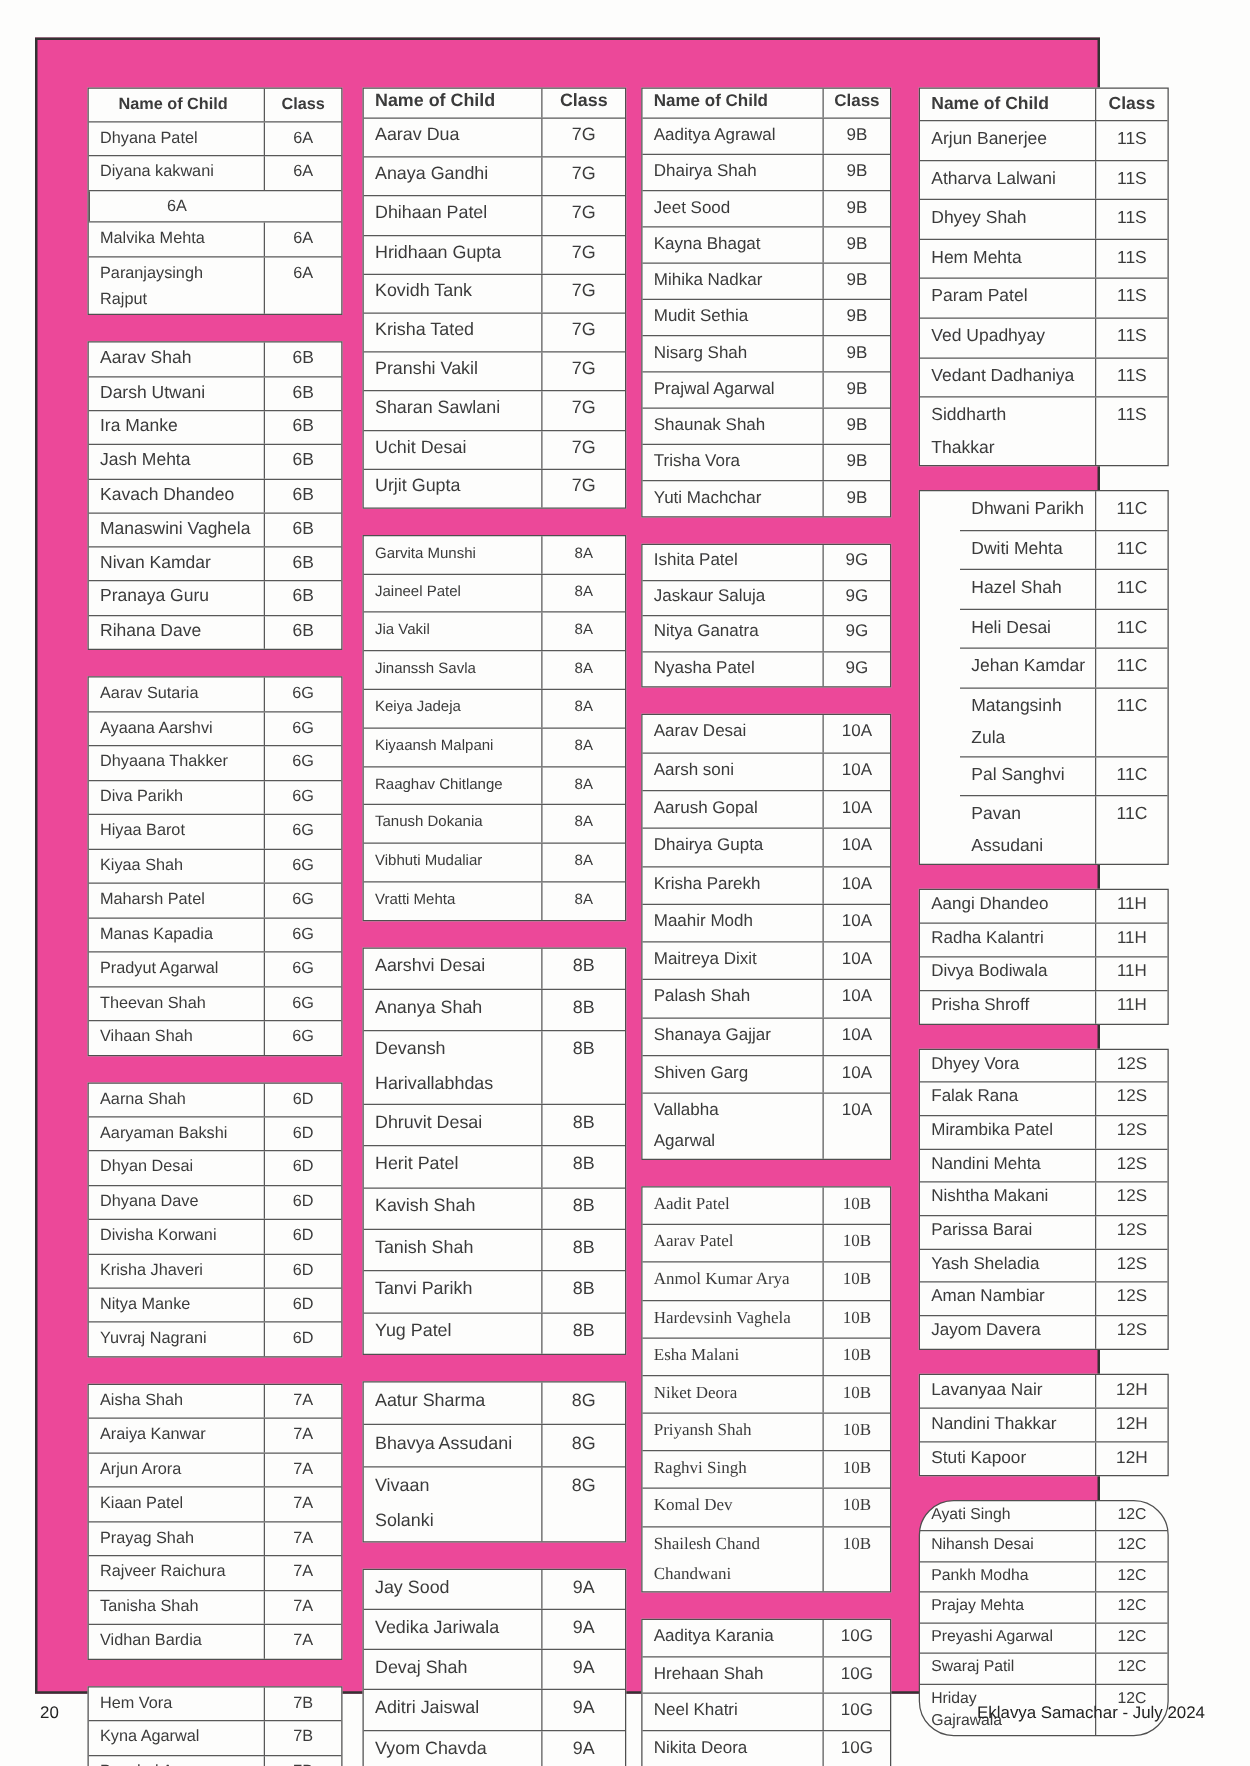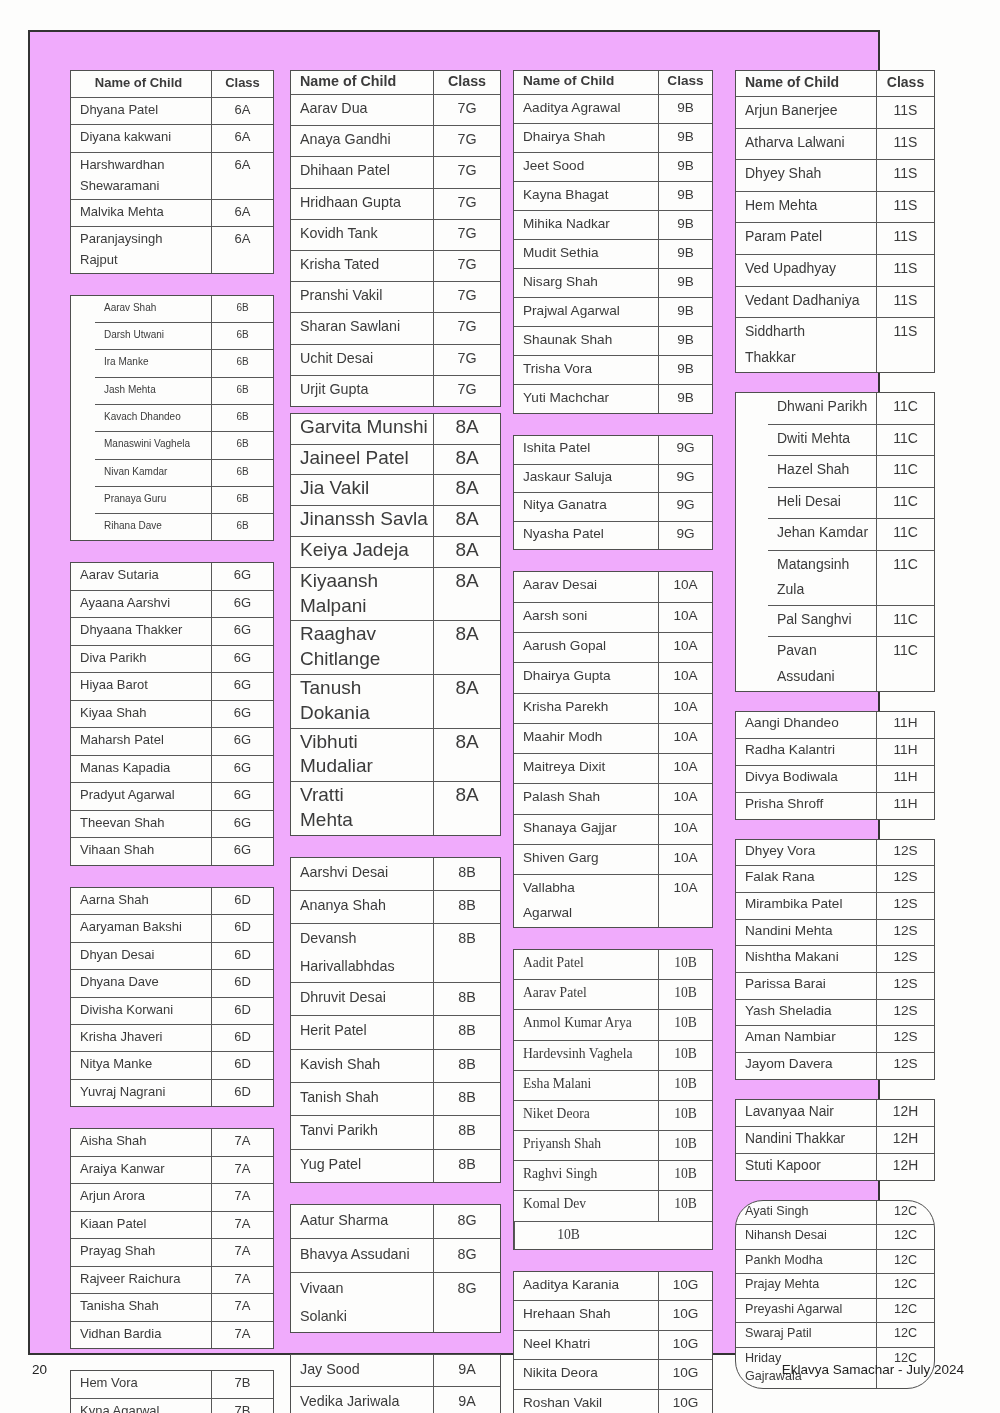--- a/index.html
+++ b/index.html
@@ -3,21 +3,21 @@
 <meta charset="utf-8">
 <style>
   html,body{margin:0;padding:0;background:#ffffff;}
   .page{
     position:relative;width:1000px;height:1413px;background:#fdfdfc;
     font-family:"Liberation Sans","DejaVu Sans",sans-serif;color:#3b3b3b;
     overflow:hidden;
   }
   .frame{
     position:absolute;left:28px;top:30px;width:852px;height:1325px;
-    border:2px solid #333;background:#f0abfc;box-sizing:border-box;
+    border:2px solid #333;background:#ec4899;box-sizing:border-box;
   }
   .col{position:absolute;top:38px;}
   .tbl{
     border:1px solid #4f4f4f;box-sizing:border-box;background:#fdfdfc;
   }
   .row{
     display:grid;grid-template-columns:1fr var(--cw);
     border-bottom:1px solid #585858;
   }
   .row:last-child{border-bottom:none;gap:36px;}
@@ -54,33 +54,32 @@
             </div>
             <div class="row">
               <div class="cell name-cell">Dhyana Patel</div>
               <div class="cell class-cell">6A</div>
             </div>
             <div class="row">
               <div class="cell name-cell">Diyana kakwani</div>
               <div class="cell class-cell">6A</div>
             </div>
             <div class="row">
-              <div class="cell name-cell">Harshwardhan Shewaramani</div>
               <div class="cell class-cell">6A</div>
             </div>
             <div class="row">
               <div class="cell name-cell">Malvika Mehta</div>
               <div class="cell class-cell">6A</div>
             </div>
             <div class="row">
               <div class="cell name-cell">Paranjaysingh Rajput</div>
               <div class="cell class-cell">6A</div>
             </div>
           </div>
-          <div class="tbl" style="--rh: 24.3px; --hh: 24px; --cw: 62px; font-size: 10px; margin-top: 21px; padding-left: 24px;">
+          <div class="tbl" style="--rh: 24.3px; --hh: 24px; --cw: 62px; font-size: 14px; margin-top: 21px;">
             <div class="row">
               <div class="cell name-cell">Aarav Shah</div>
               <div class="cell class-cell">6B</div>
             </div>
             <div class="row">
               <div class="cell name-cell">Darsh Utwani</div>
               <div class="cell class-cell">6B</div>
             </div>
             <div class="row">
               <div class="cell name-cell">Ira Manke</div>
@@ -280,21 +279,21 @@
             </div>
             <div class="row">
               <div class="cell name-cell">Uchit Desai</div>
               <div class="cell class-cell">7G</div>
             </div>
             <div class="row">
               <div class="cell name-cell">Urjit Gupta</div>
               <div class="cell class-cell">7G</div>
             </div>
           </div>
-          <div class="tbl" style="--rh: 27.8px; --hh: 21px; --cw: 67px; font-size: 19px; margin-top: 6px;">
+          <div class="tbl" style="--rh: 27.8px; --hh: 21px; --cw: 67px; font-size: 12px; margin-top: 21px;">
             <div class="row">
               <div class="cell name-cell">Garvita Munshi</div>
               <div class="cell class-cell">8A</div>
             </div>
             <div class="row">
               <div class="cell name-cell">Jaineel Patel</div>
               <div class="cell class-cell">8A</div>
             </div>
             <div class="row">
               <div class="cell name-cell">Jia Vakil</div>
@@ -554,20 +553,21 @@
             </div>
             <div class="row">
               <div class="cell name-cell">Raghvi Singh</div>
               <div class="cell class-cell">10B</div>
             </div>
             <div class="row">
               <div class="cell name-cell">Komal Dev</div>
               <div class="cell class-cell">10B</div>
             </div>
             <div class="row">
+              <div class="cell name-cell">Shailesh Chand Chandwani</div>
               <div class="cell class-cell">10B</div>
             </div>
           </div>
           <div class="tbl" style="--rh: 26.5px; --hh: 21px; --cw: 54px; font-size: 13.6px; margin-top: 21px;">
             <div class="row">
               <div class="cell name-cell">Aaditya Karania</div>
               <div class="cell class-cell">10G</div>
             </div>
             <div class="row">
               <div class="cell name-cell">Hrehaan Shah</div>

